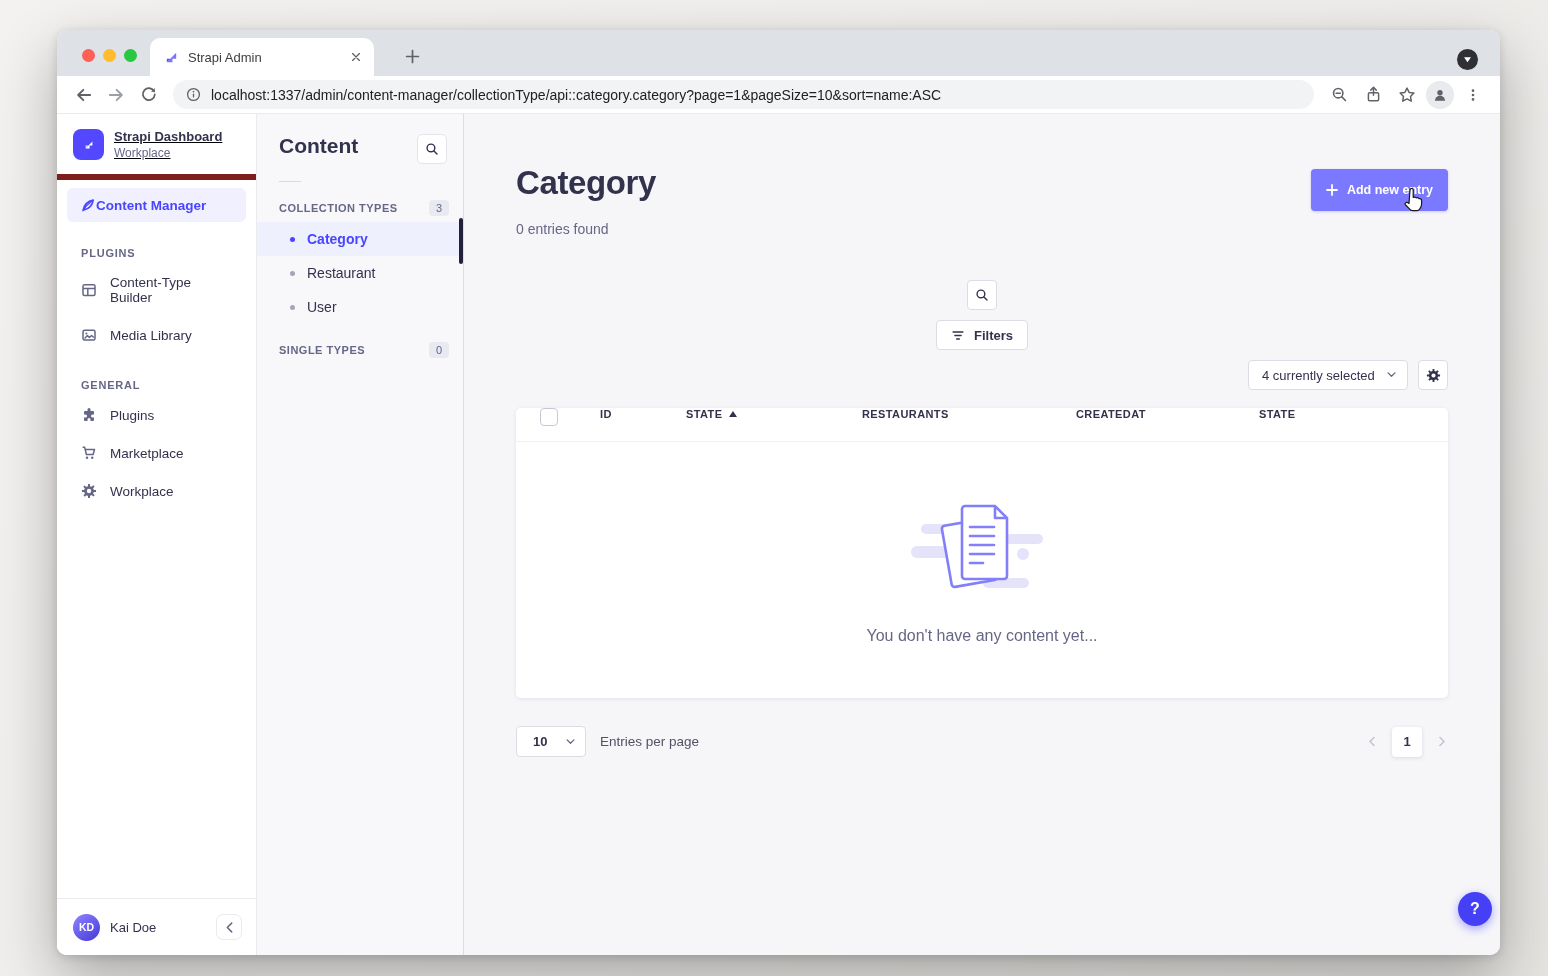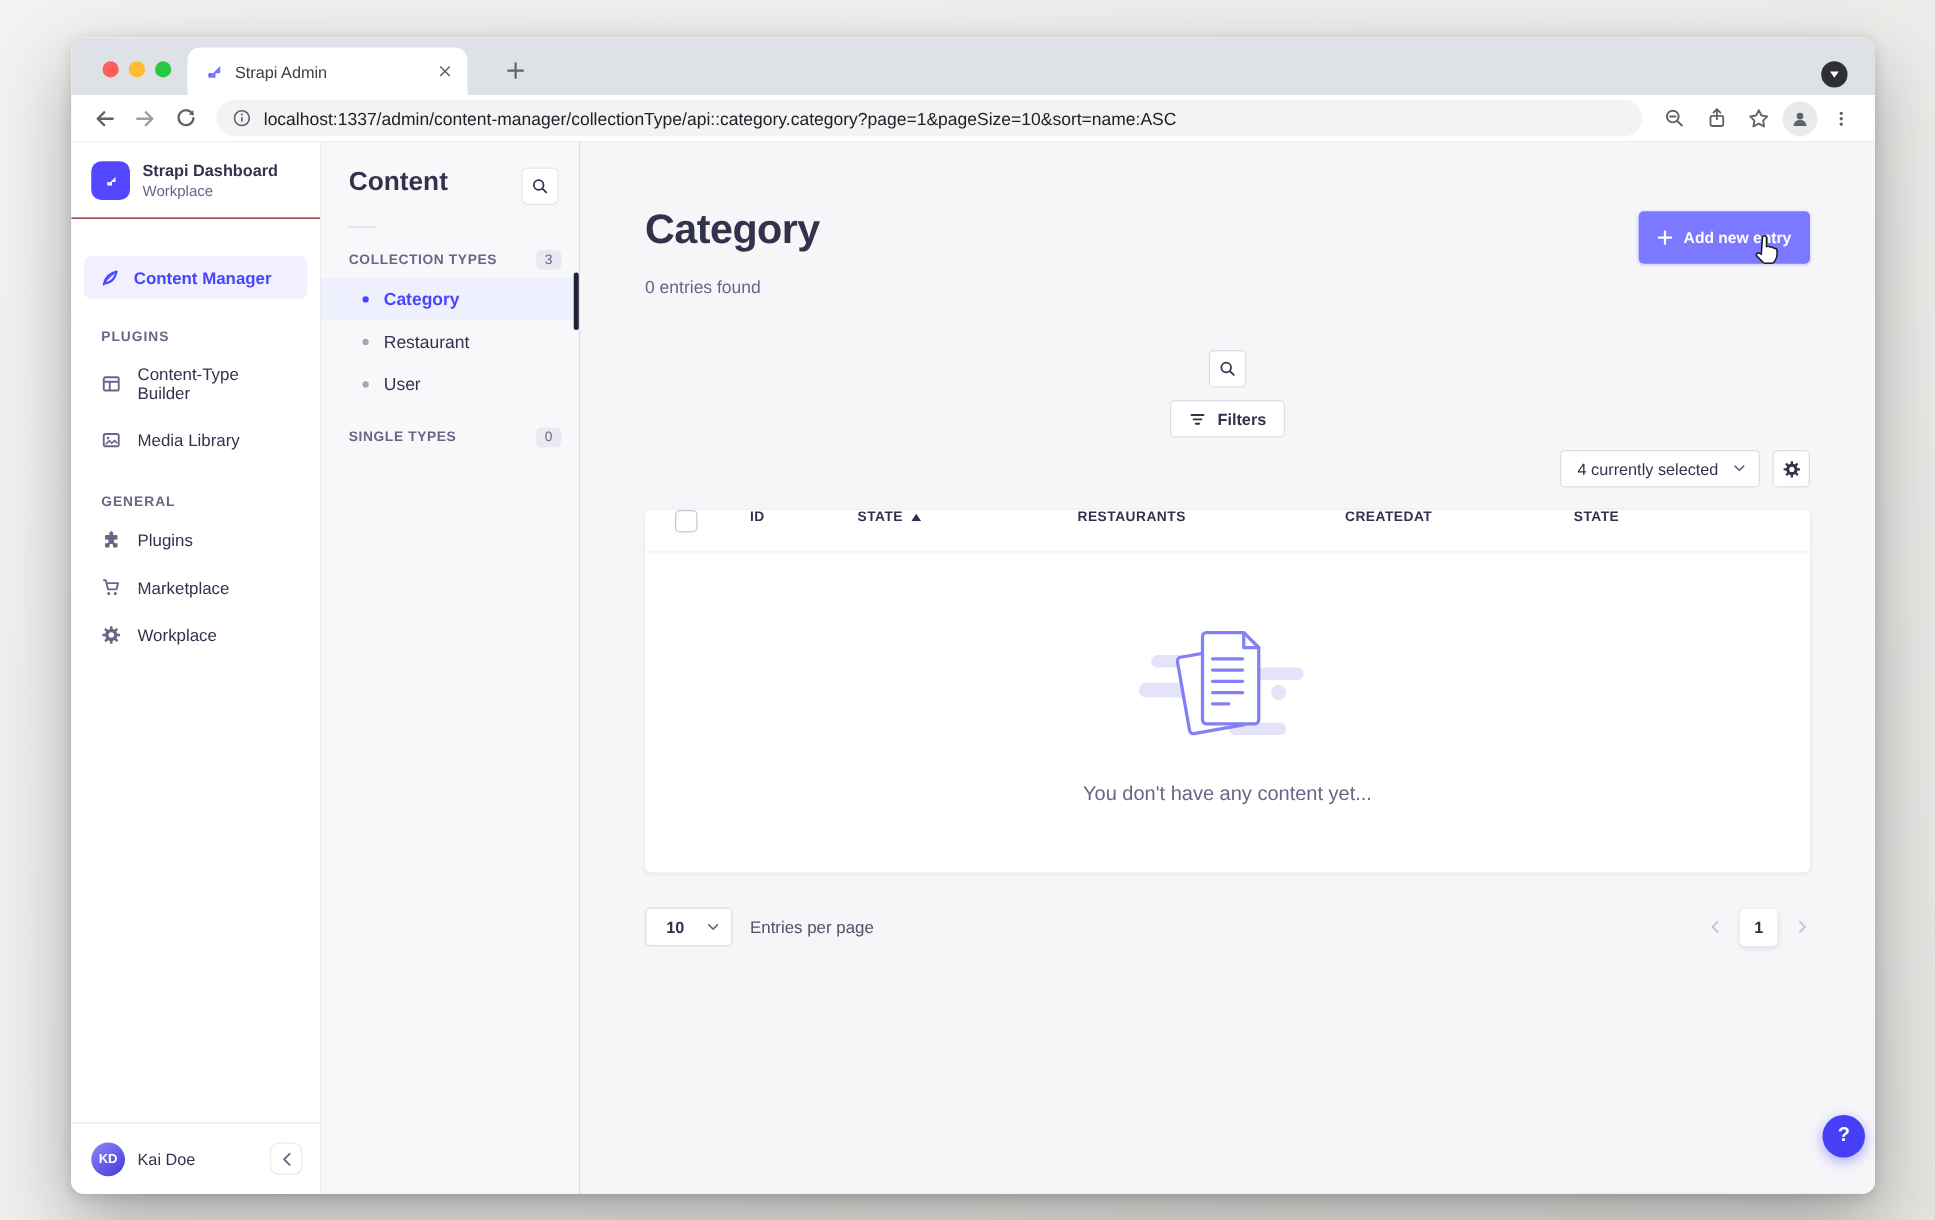--- a/index.html
+++ b/index.html
@@ -45,27 +45,27 @@
   }
   .url-text { font-size:14px; color:#202124; white-space:nowrap; overflow:hidden; }
   .chrome-right { display:flex; align-items:center; gap:4px; }
   .avatar-chip { width:28px; height:28px; border-radius:50%; background:#e8eaed; display:flex; align-items:center; justify-content:center; }
 
   
   .app { flex:1; display:flex; background:#f6f6f9; min-height:0; }
 
   
   .sidebar { width:200px; background:#fff; border-right:1px solid #eaeaef; position:relative; flex-shrink:0; }
-  .brand { display:flex; align-items:center; gap:10px; padding:15px 12px 14px 16px; border-bottom:1px solid #7f1d1d; }
+  .brand { display:flex; align-items:center; gap:10px; padding:15px 12px 14px 16px; border-bottom:6px solid #7f1d1d;text-decoration:underline; }
   .brand-logo { width:31px; height:31px; border-radius:8px; background:#5348ff; display:flex; align-items:center; justify-content:center; flex-shrink:0; }
   .brand-title { font-size:13px; font-weight:bold; color:#32324d; line-height:1.3; }
   .brand-sub { font-size:12px; color:#666687; }
   .cm-item {
-    margin:30px 10px 0; background:#f0f0ff; border-radius:6px; padding:9px 13px;
-    display:flex; align-items:center; gap:11px; color:#4945ff; font-weight:bold; font-size:13.5px; cursor:pointer;
+    margin:8px 10px 0; background:#f0f0ff; border-radius:6px; padding:9px 13px;
+    display:flex; align-items:center; color:#4945ff; font-weight:bold; font-size:13.5px; cursor:pointer;
   }
   .side-section { margin-top:25px; }
   .side-header { padding:0 24px; font-size:11px; font-weight:bold; letter-spacing:.8px; color:#666687; margin-bottom:5px; }
   .side-item { display:flex; align-items:center; gap:13px; padding:11px 24px; font-size:13.5px; color:#32324d; cursor:pointer; }
   .side-item .ic { color:#666687; display:flex; }
   .side-user {
     position:absolute; bottom:0; left:0; right:0; height:57px; border-top:1px solid #eaeaef;
     display:flex; align-items:center; gap:10px; padding:0 14px 0 16px; background:#fff;
   }
   .avatar {

